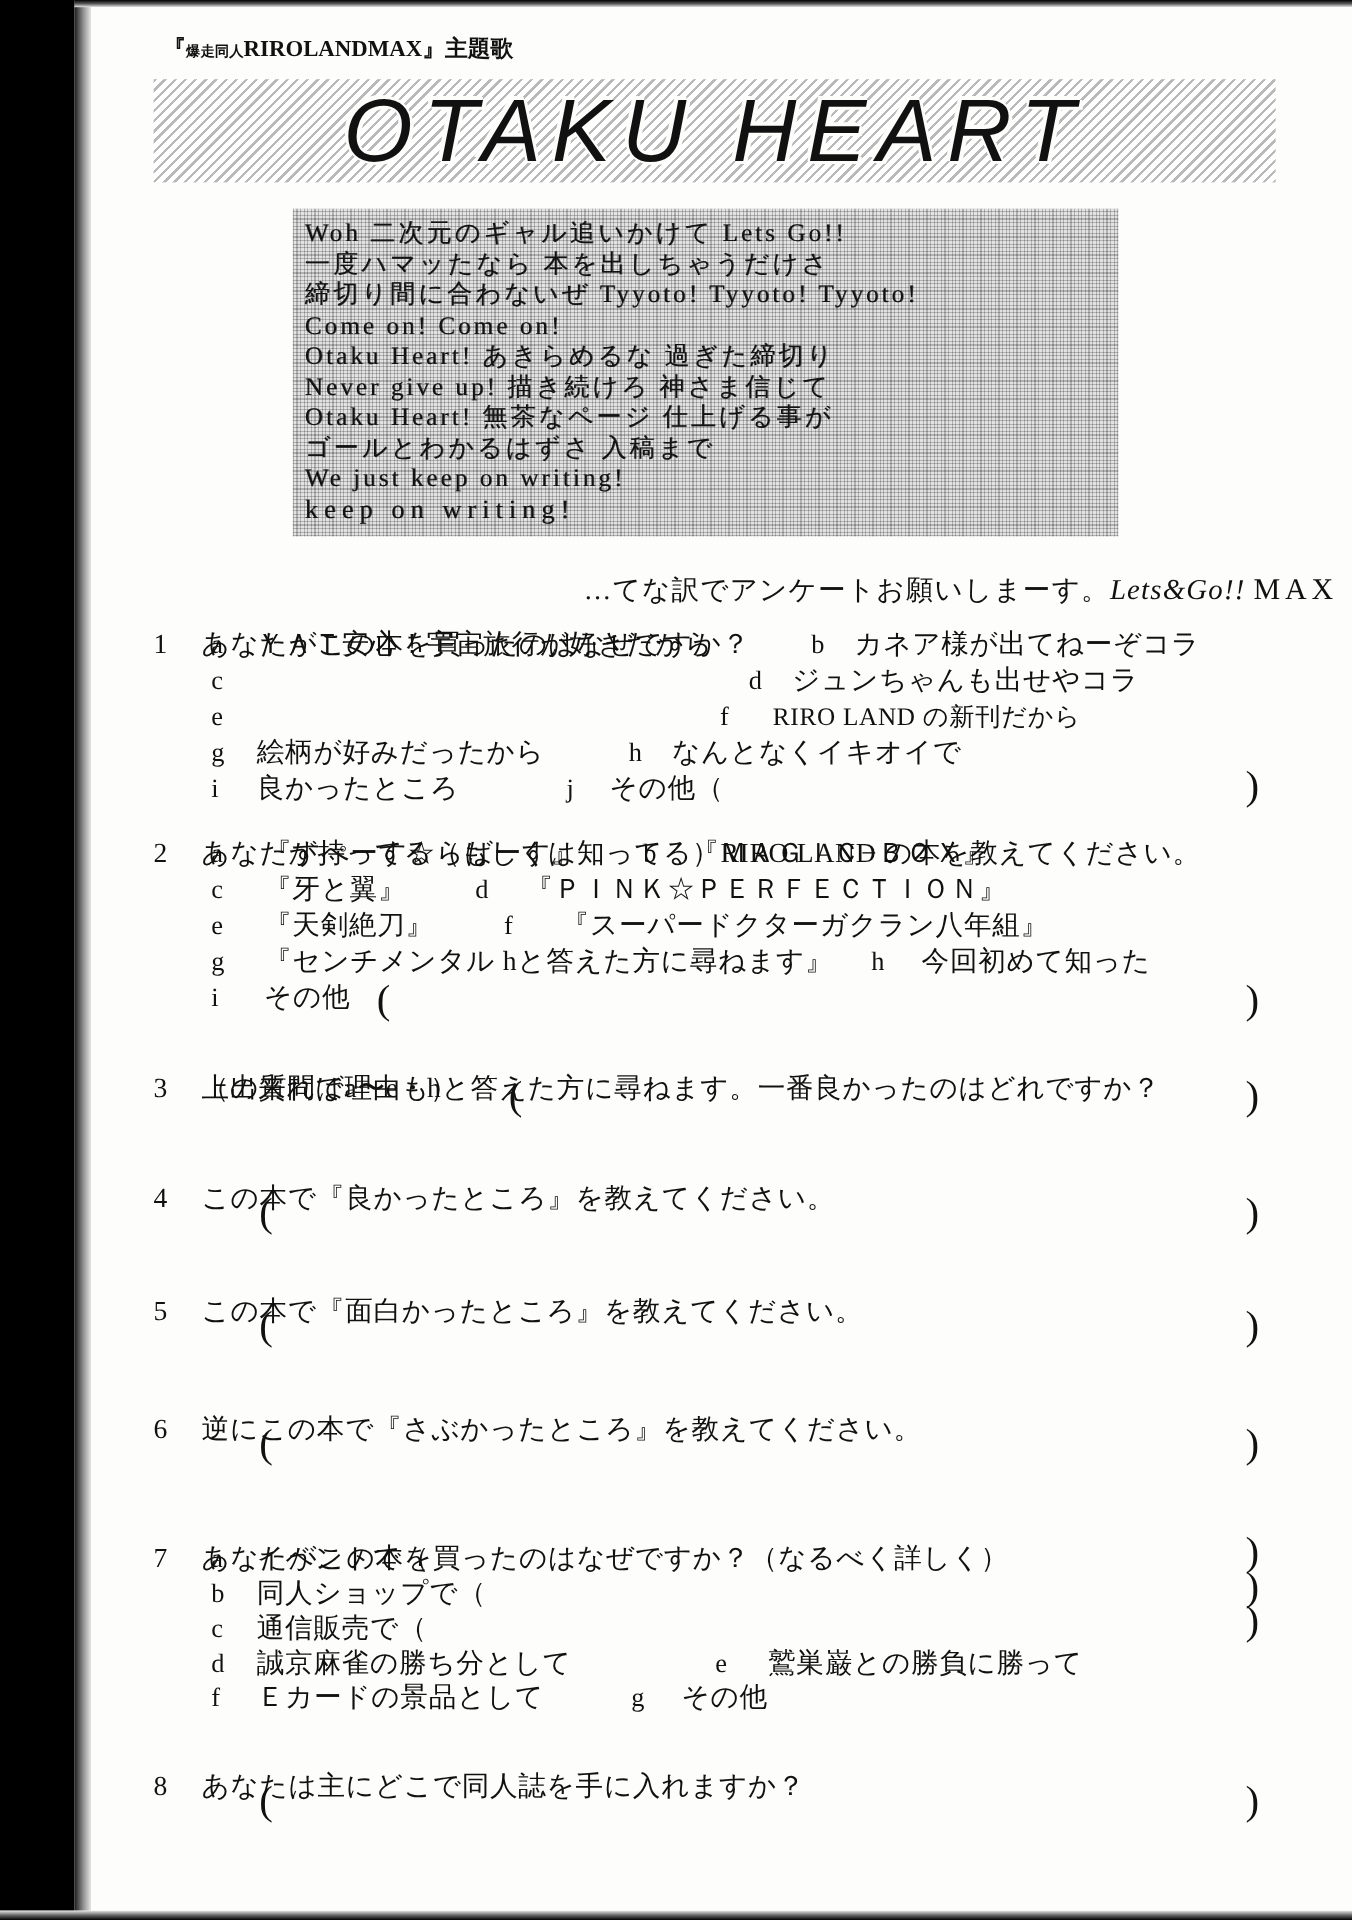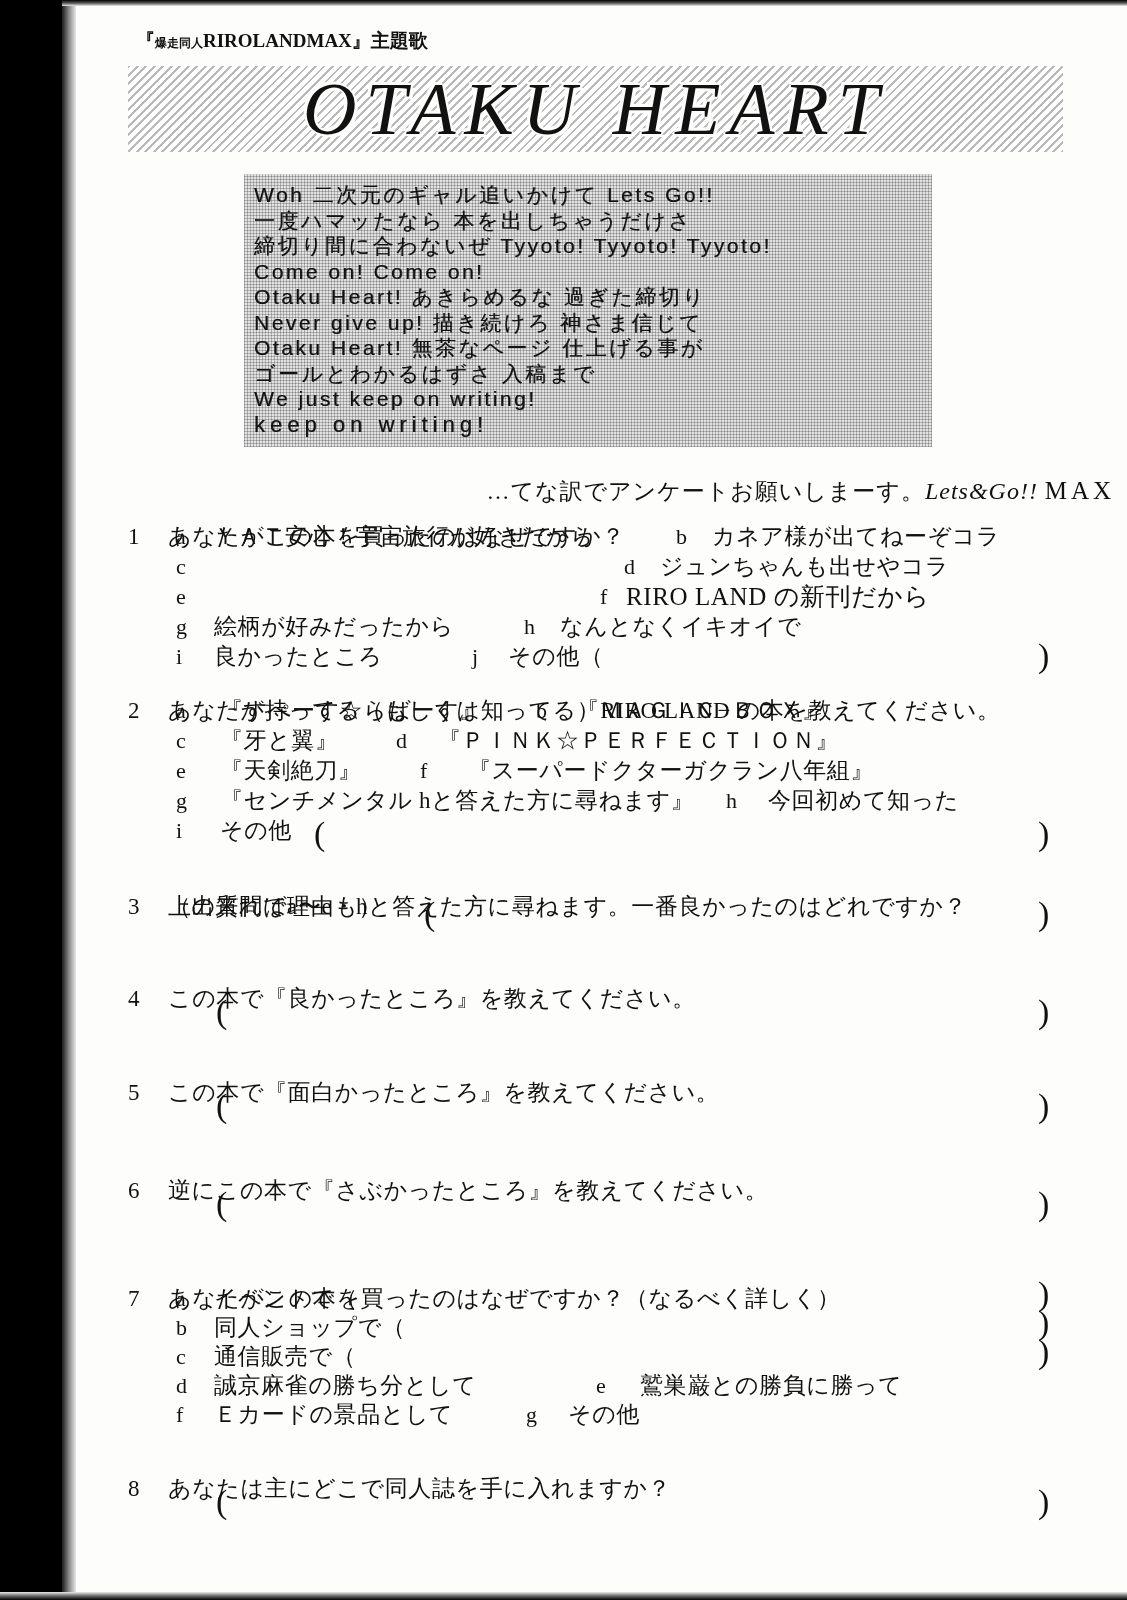--- a/index.html
+++ b/index.html
@@ -80,21 +80,21 @@
     overflow: hidden;
   }
   .banner-text {
     position: absolute;
     left: 0;
     top: 0;
     width: 935px;
     height: 86px;
     line-height: 86px;
     text-align: center;
-    font-family: Liberation Serif, serif;
+    font-family: Liberation Sans, sans-serif;
     font-style: italic;
     font-size: 74px;
     letter-spacing: 9px;
     color: #111;
     text-shadow:
       2px 0 0 #fdfdfb, -2px 0 0 #fdfdfb,
       0 2px 0 #fdfdfb, 0 -2px 0 #fdfdfb,
       3px 3px 0 #fdfdfb, -3px -3px 0 #fdfdfb;
     white-space: nowrap;
   }
@@ -116,21 +116,21 @@
     repeating-linear-gradient(
       90deg,
       rgba(0,0,0,0.22) 0px,
       rgba(0,0,0,0.22) 1px,
       rgba(255,255,255,0) 1px,
       rgba(255,255,255,0) 3px
     );
     background-color: #e2e2e2;
   }
   .lyrics-line {
-    font-family: Liberation Sans, sans-serif;
+    font-family: Liberation Serif, serif;
     font-size: 21px;
     letter-spacing: 2.5px;
     line-height: 25.5px;
     color: #121212;
     white-space: nowrap;
     text-shadow: 0.6px 0 0 rgba(0,0,0,0.5);
   }
   .lyrics-line.big {
     letter-spacing: 5px;
     font-size: 22px;
@@ -248,21 +248,21 @@
       <span class="opt" style="left:636px">カネア様が出てねーぞコラ</span>
     </div>
     <div class="qline" style="height:30px">
       <span class="optlet" style="left:100px">c</span>
       <span class="optlet" style="left:548px">d</span>
       <span class="opt" style="left:584px">ジュンちゃんも出せやコラ</span>
     </div>
     <div class="qline" style="height:30px">
       <span class="optlet" style="left:100px">e</span>
       <span class="optlet" style="left:524px">f</span>
-      <span class="opt" style="left:550px;font-size:25px">RIRO LAND の新刊だから</span>
+      <span class="opt" style="left:568px;font-size:21px">RIRO LAND の新刊だから</span>
     </div>
     <div class="qline" style="height:30px">
       <span class="optlet" style="left:100px">g</span>
       <span class="opt" style="left:138px">絵柄が好みだったから</span>
       <span class="optlet" style="left:448px">h</span>
       <span class="opt" style="left:484px">なんとなくイキオイで</span>
     </div>
     <div class="qline" style="height:30px">
       <span class="optlet" style="left:100px">i</span>
       <span class="opt" style="left:138px">良かったところ</span>

